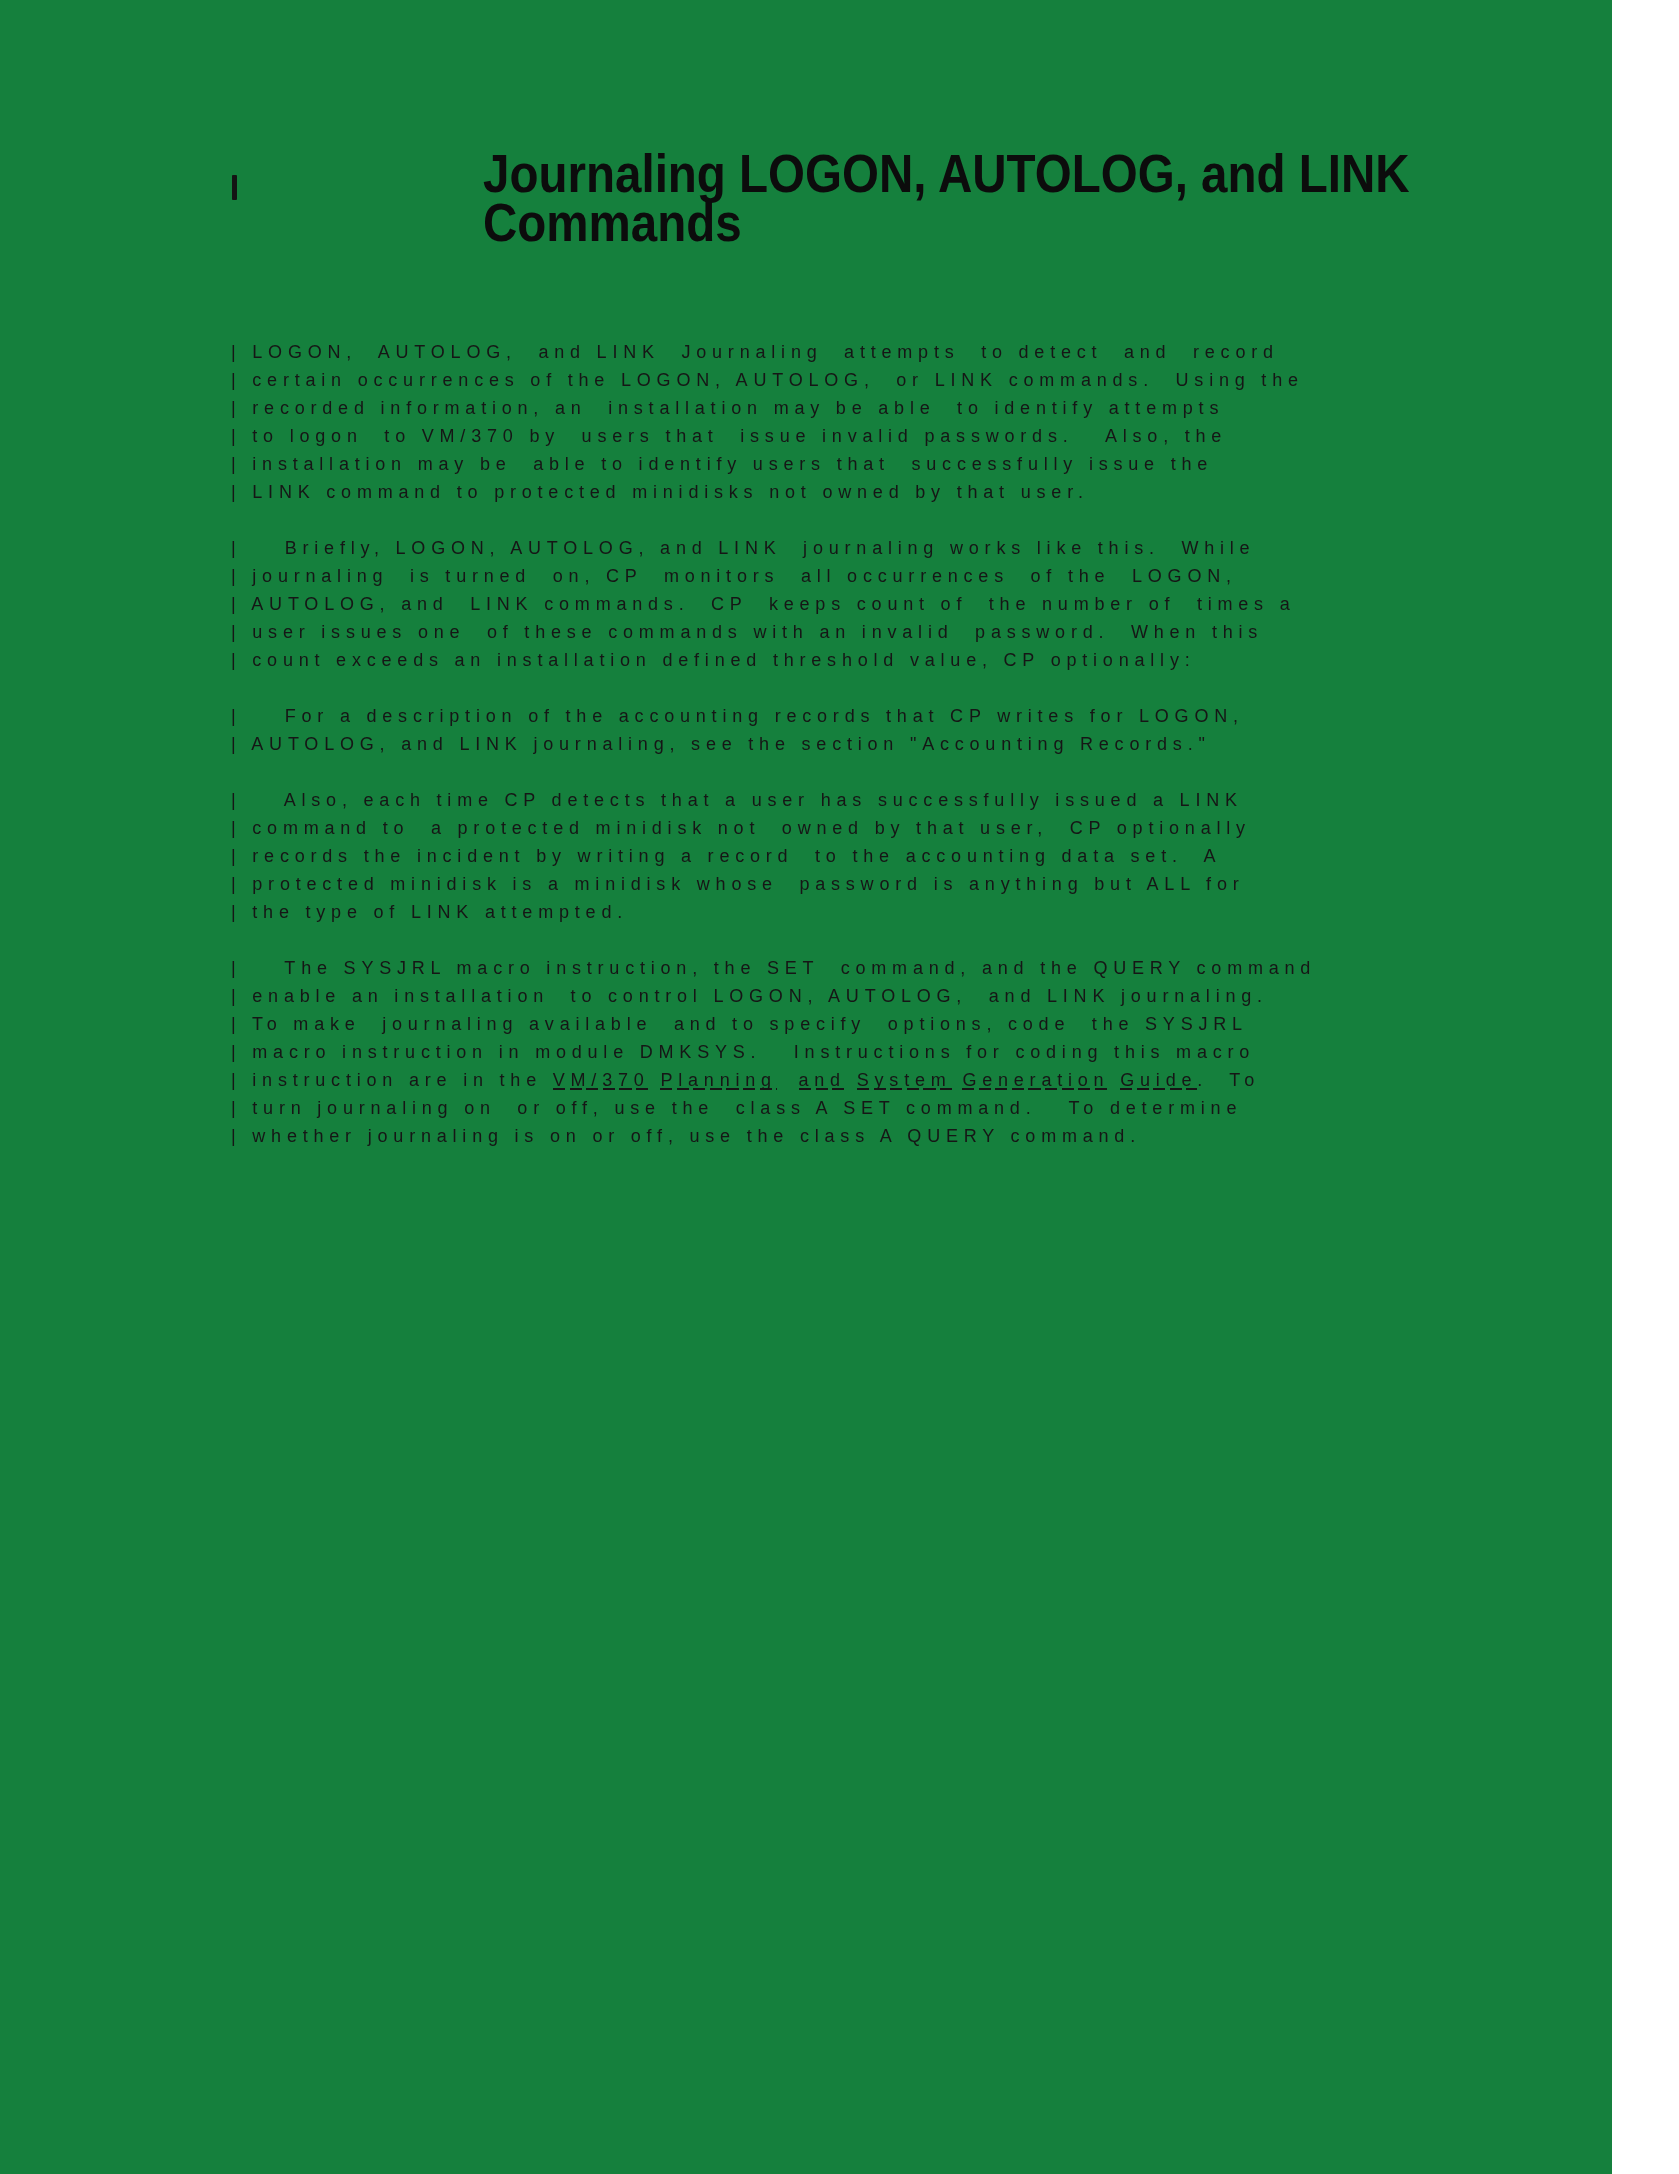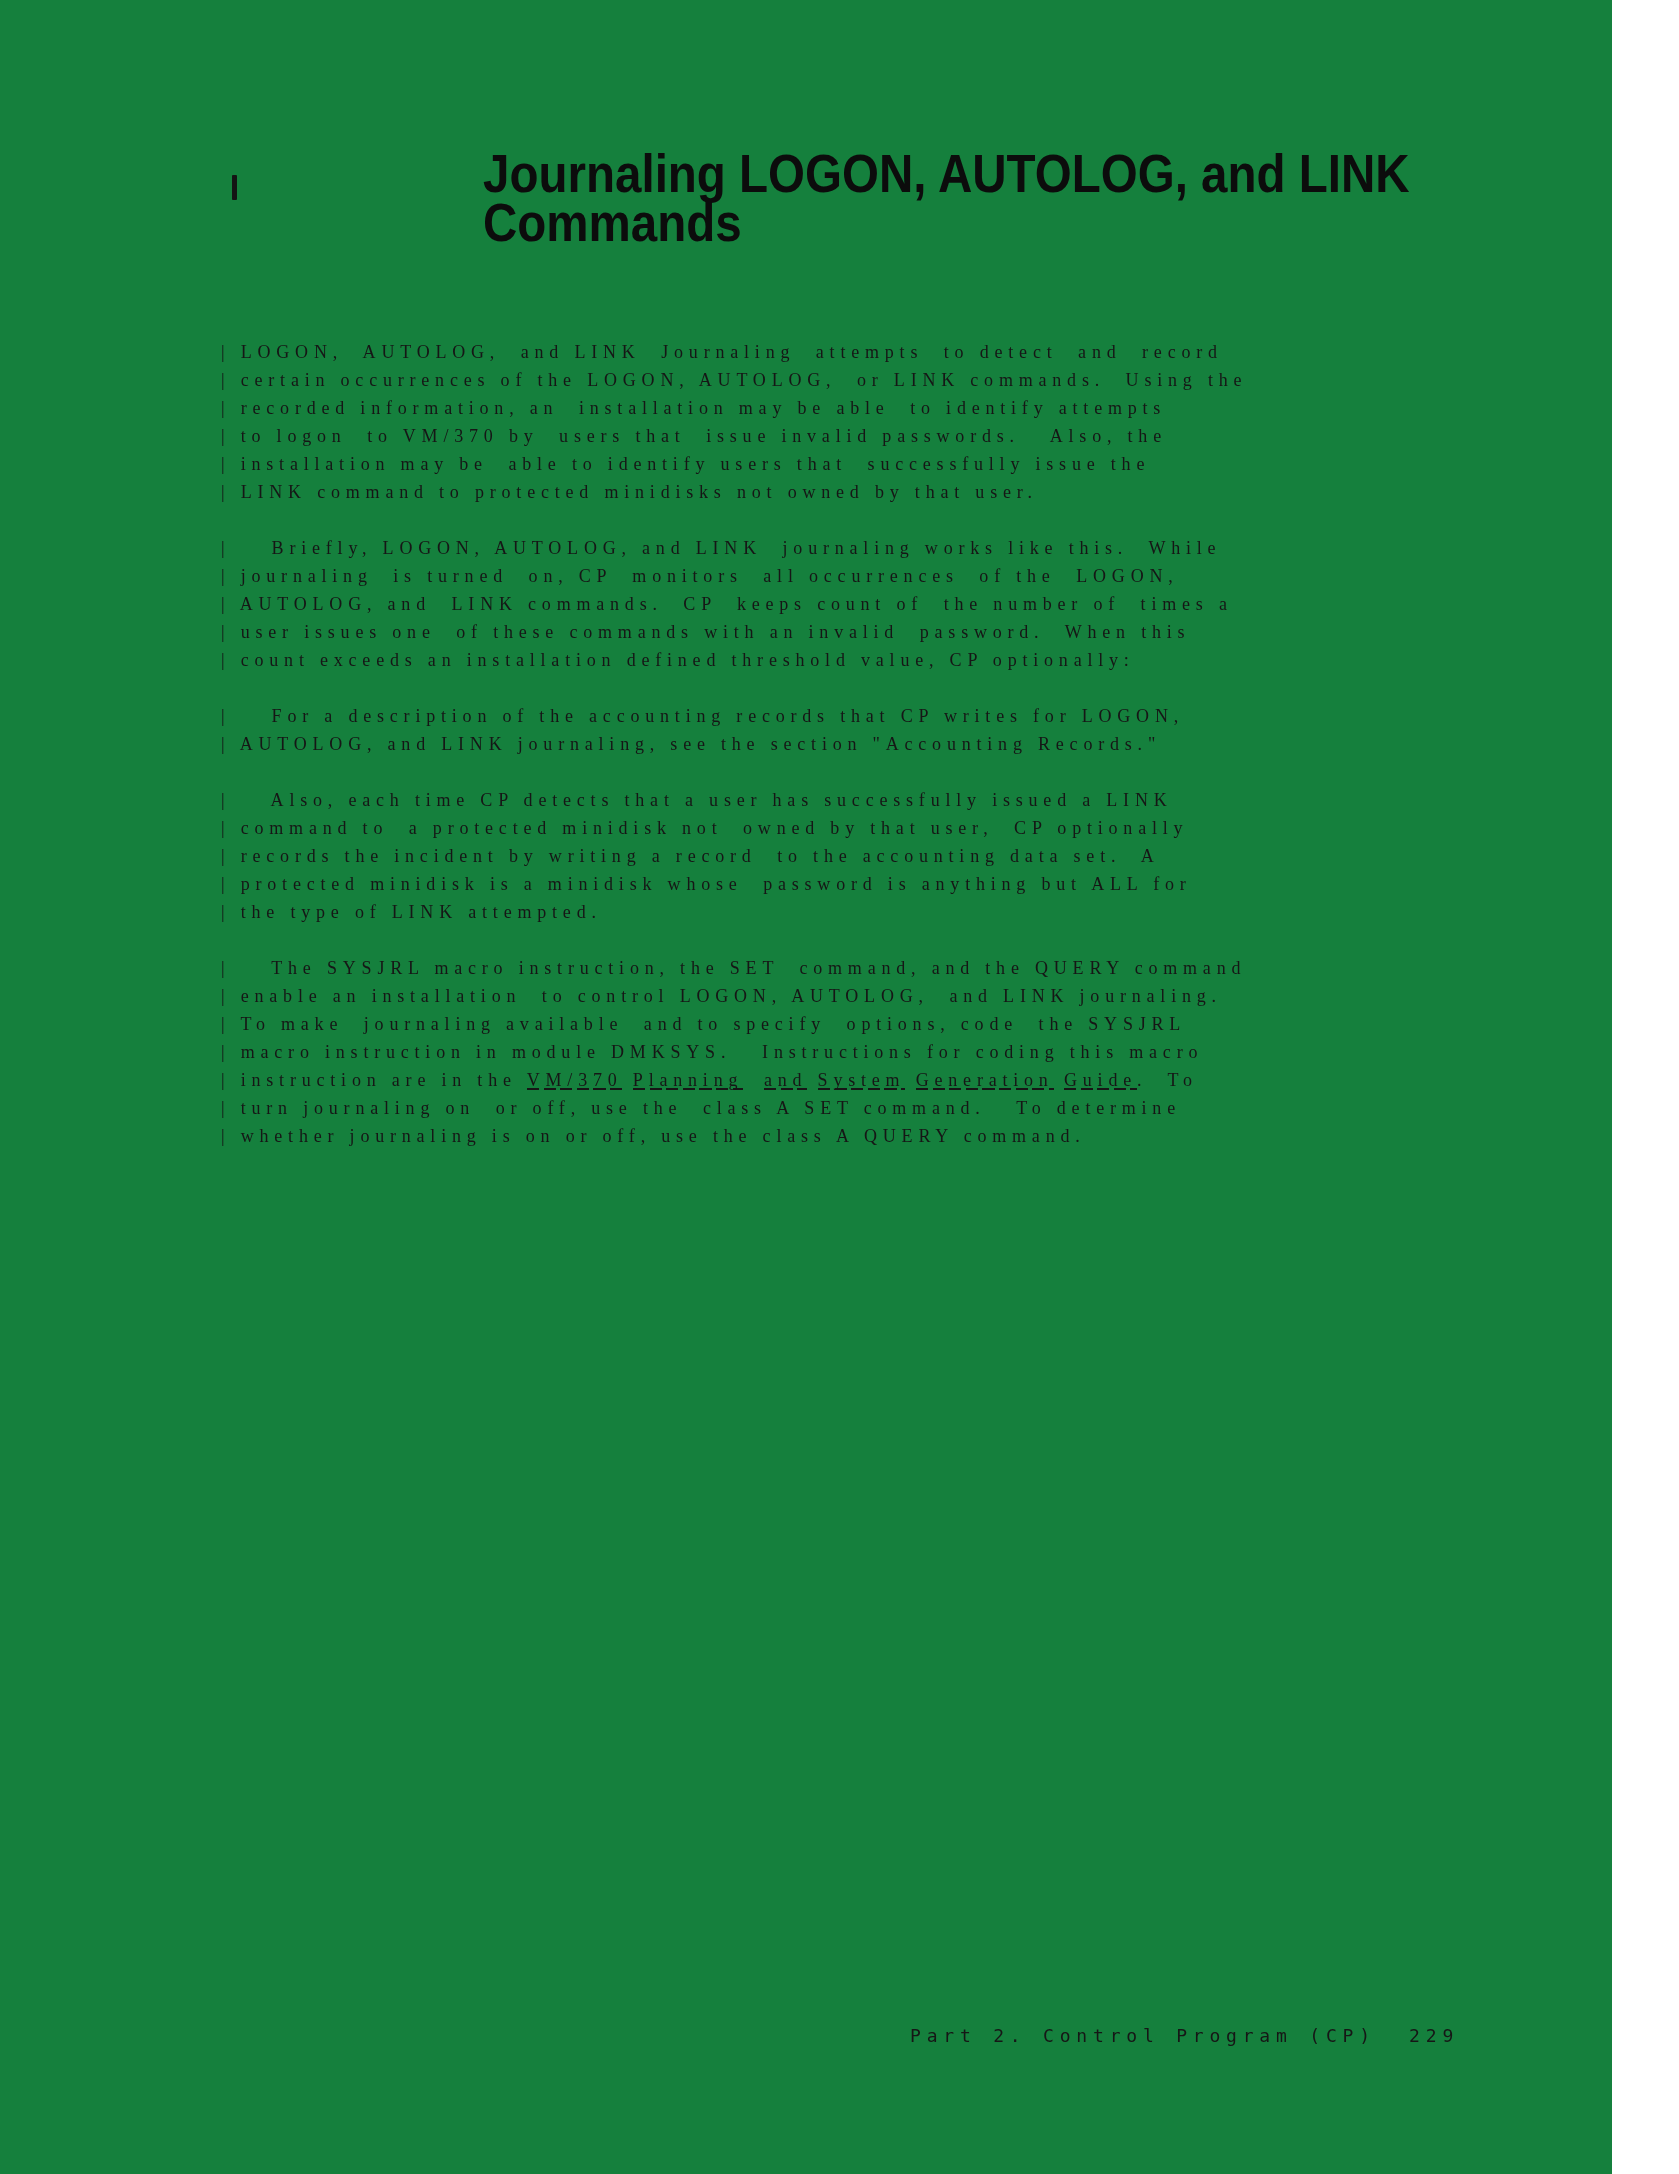--- a/index.html
+++ b/index.html
@@ -36,23 +36,23 @@
     line-height: 49px;
     letter-spacing: 0px;
     color: #0c0c0c;
     transform: scaleX(0.88);
     transform-origin: left top;
     white-space: nowrap;
   }
   
   .doc-body {
     position: absolute;
-    left: 221px;
+    left: 231px;
     top: 338px;
-    font-family: Liberation Serif, serif;
+    font-family: Liberation Sans, sans-serif;
     font-size: 18px;
     line-height: 28px;
     letter-spacing: 5.8px;
     color: #161616;
   }
   .para {
     margin: 0 0 28px 0;
     white-space: pre;
   }
   .para > div {
@@ -112,16 +112,15 @@
 | records the incident by writing a record  to the accounting data set.  A
 | protected minidisk is a minidisk whose  password is anything but ALL for
 | the type of LINK attempted.</div>
     <div class="para"><div>|    The SYSJRL macro instruction, the SET  command, and the QUERY command
 | enable an installation  to control LOGON, AUTOLOG,  and LINK journaling.
 | To make  journaling available  and to specify  options, code  the SYSJRL
 | macro instruction in module DMKSYS.   Instructions for coding this macro</div><div><span>| instruction are in the </span><span class="u">VM/370</span><span> </span><span class="u">Planning</span><span>  </span><span class="u">and</span><span> </span><span class="u">System</span><span> </span><span class="u">Generation</span><span> </span><span class="u">Guide</span><span>.  To</span></div><div>| turn journaling on  or off, use the  class A SET command.   To determine
 | whether journaling is on or off, use the class A QUERY command.</div></div>
   </div>
 
-  <div class="doc-footer">Part 2. Control Program (CP)  229</div>
 
 </div>
 
 
 </body></html>

